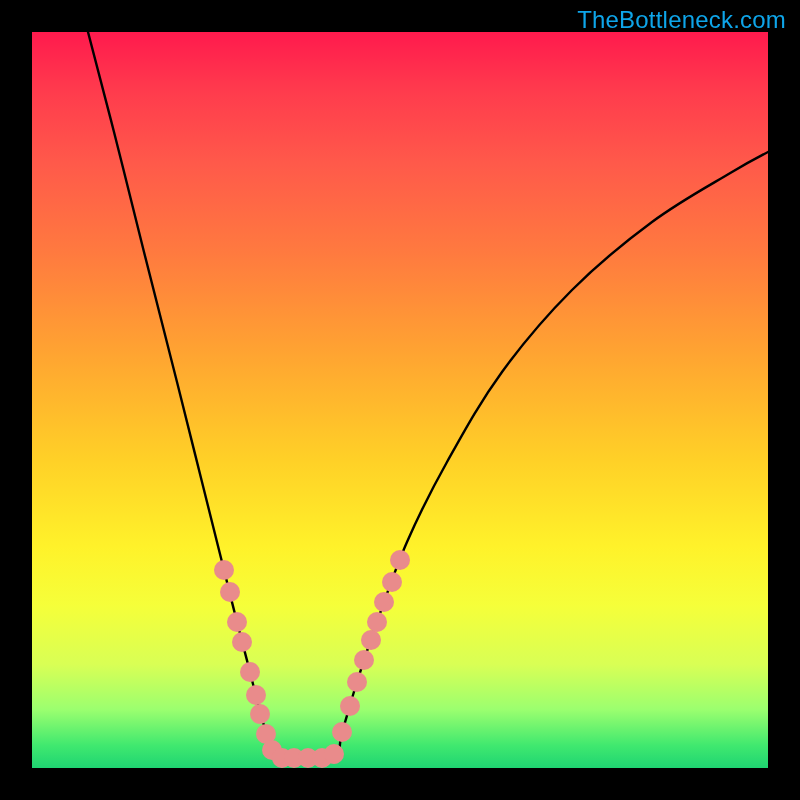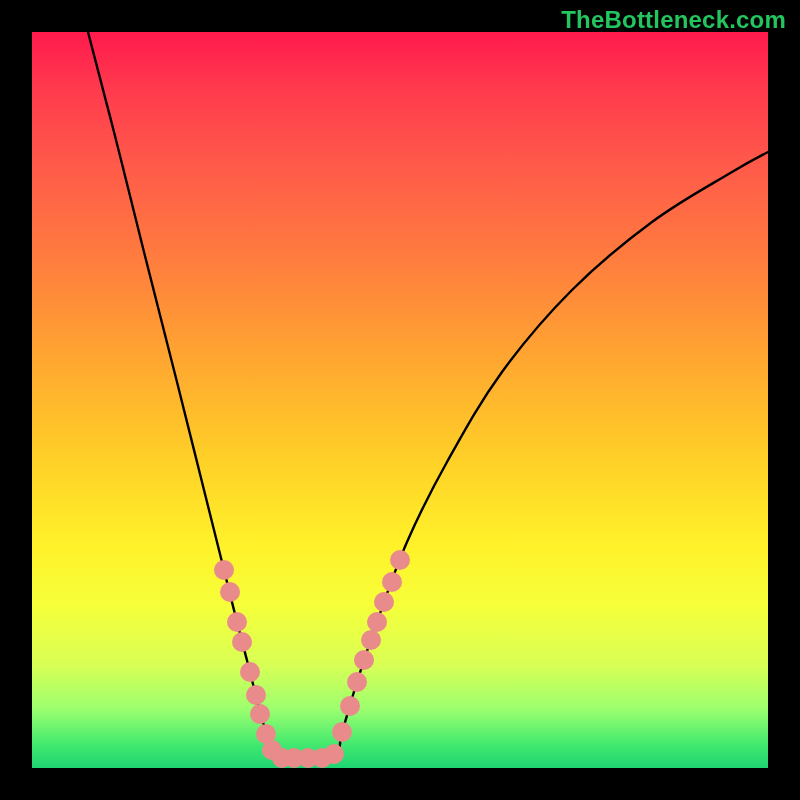--- a/index.html
+++ b/index.html
@@ -36,24 +36,24 @@
       #f5ff3a 78%,
       #d8ff55 86%,
       #9cff6f 92%,
       #3fe86f 97%,
       #1fd472 100%);
   }
   .watermark {
     position: absolute;
     top: 6px;
     right: 14px;
-    color: #22c55e;
+    color: #0ea5e9;
     font-size: 24px;
     letter-spacing: 0.2px;
-    font-weight: 700;
+    font-weight: 400;
   }
   svg.curve {
     position: absolute;
     top: 0;
     left: 0;
   }
 </style>
 </head>
 <body>
 

